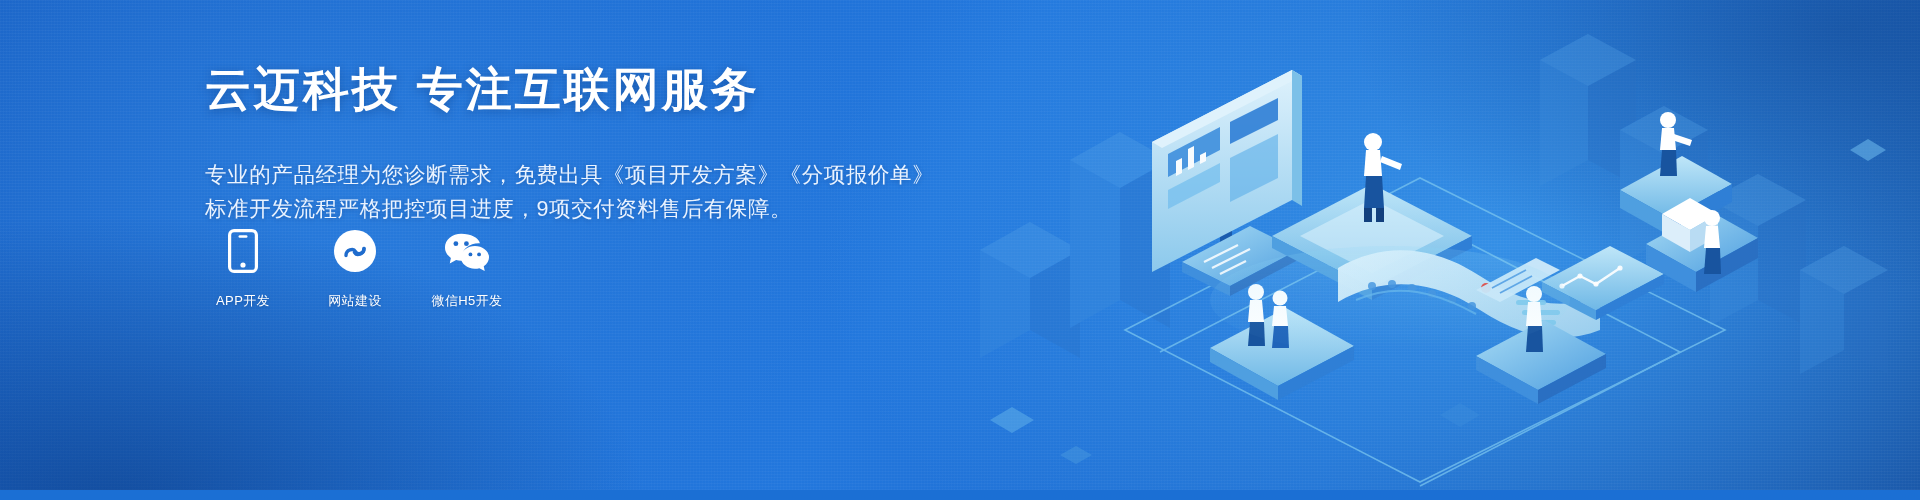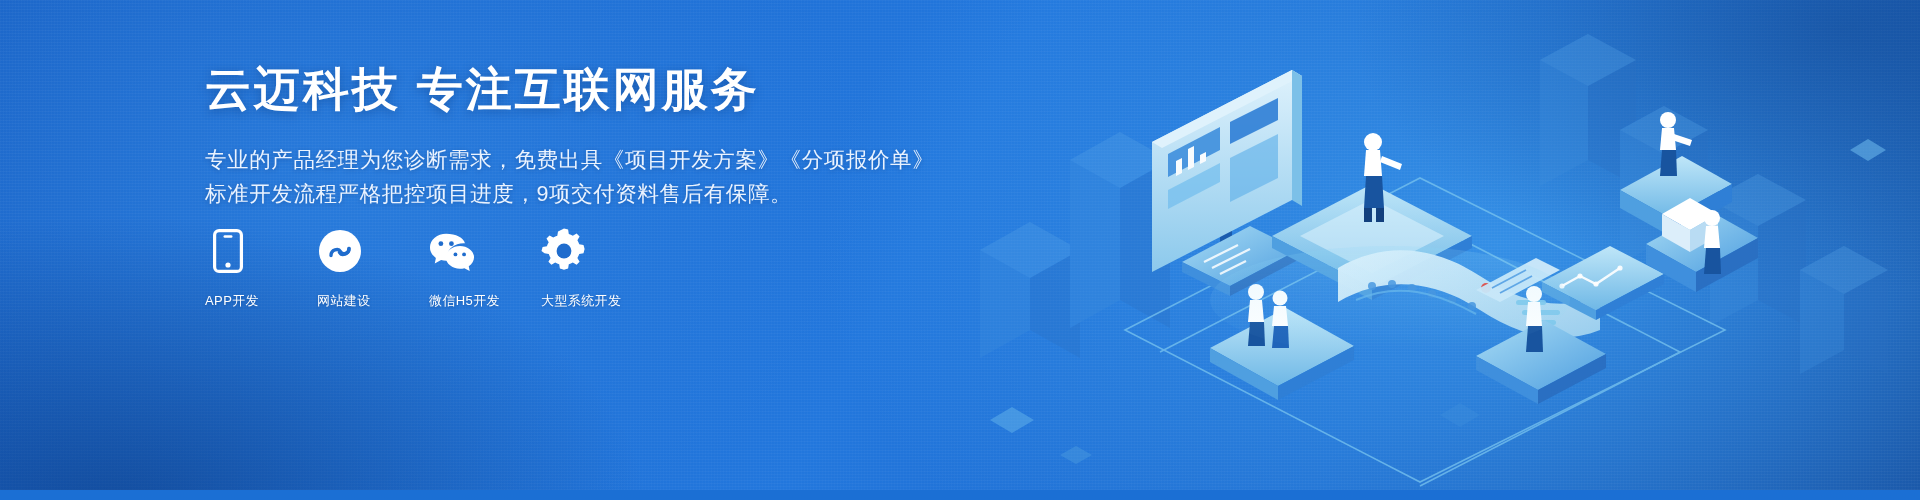--- a/index.html
+++ b/index.html
@@ -41,36 +41,36 @@
   .headline{
     color:#ffffff;
     font-size:46px;
     font-weight:700;
     letter-spacing:3px;
     line-height:1.18;
     white-space:nowrap;
     text-shadow:0 2px 10px rgba(6,40,96,.35);
   }
   .sub{
-    margin-top:27px;
+    margin-top:42px;
     color:#eaf3ff;
     font-size:21.5px;
     line-height:34px;
     letter-spacing:.6px;
     white-space:nowrap;
     text-shadow:0 1px 4px rgba(6,40,96,.30);
   }
   .sub div{ font-weight:400; }
 
   
   .services{
     position:absolute; left:205px; top:228px; z-index:20;
     display:flex; align-items:flex-start; gap:36px;
   }
-  .svc{ display:flex; flex-direction:column; align-items:flex-start; width:76px; }
+  .svc{ display:flex; flex-direction:column; align-items:center; width:76px; }
   .svc .glyph{
     height:46px; width:46px;
     display:flex; align-items:center; justify-content:center;
     margin-bottom:18px;
   }
   .svc .glyph svg{ display:block; }
   .svc .cap{
     color:#ffffff; font-size:13px; letter-spacing:.4px; white-space:nowrap;
     text-shadow:0 1px 3px rgba(6,40,96,.35);
   }
@@ -356,32 +356,17 @@
                    c0 6.6 6.6 11.9 14.7 11.9 1.6 0 3.2-.2 4.6-.6 l5.6 3 -1-4.9
                    C44.9 34.6 47 31.3 47 27.6 Z" fill="#ffffff"></path>
           <circle cx="27.6" cy="24.6" r="2" fill="#1f6ccd"></circle>
           <circle cx="36.6" cy="24.6" r="2" fill="#1f6ccd"></circle>
         </svg>
       </span>
       <span class="cap">微信H5开发</span>
     </div>
 
 
-    <div class="svc">
-      <span class="glyph">
-        <svg width="46" height="46" viewBox="0 0 46 46">
-          <path d="M23 0.5 l4.1 1.1 .7 4.3 c1.4.4 2.8 1 4 1.8 l3.8-2.2 3 3 -2.2 3.8
-                   c.8 1.2 1.4 2.6 1.8 4 l4.3 .7 1.1 4.1 -1.1 4.1 -4.3 .7
-                   c-.4 1.4-1 2.8-1.8 4 l2.2 3.8 -3 3 -3.8-2.2 c-1.2.8-2.6 1.4-4 1.8
-                   l-.7 4.3 -4.1 1.1 -4.1-1.1 -.7-4.3 c-1.4-.4-2.8-1-4-1.8
-                   l-3.8 2.2 -3-3 2.2-3.8 c-.8-1.2-1.4-2.6-1.8-4 l-4.3-.7
-                   L0.5 23 l1.1-4.1 4.3-.7 c.4-1.4 1-2.8 1.8-4 L5.5 10.4 l3-3 3.8 2.2
-                   c1.2-.8 2.6-1.4 4-1.8 l.7-4.3 Z" fill="#ffffff"></path>
-          <circle cx="23" cy="23" r="7.4" fill="#1f6ccd"></circle>
-        </svg>
-      </span>
-      <span class="cap">大型系统开发</span>
-    </div>
 
   </div>
 
   <div class="vignette"></div>
 </div>
 
 </body></html>

